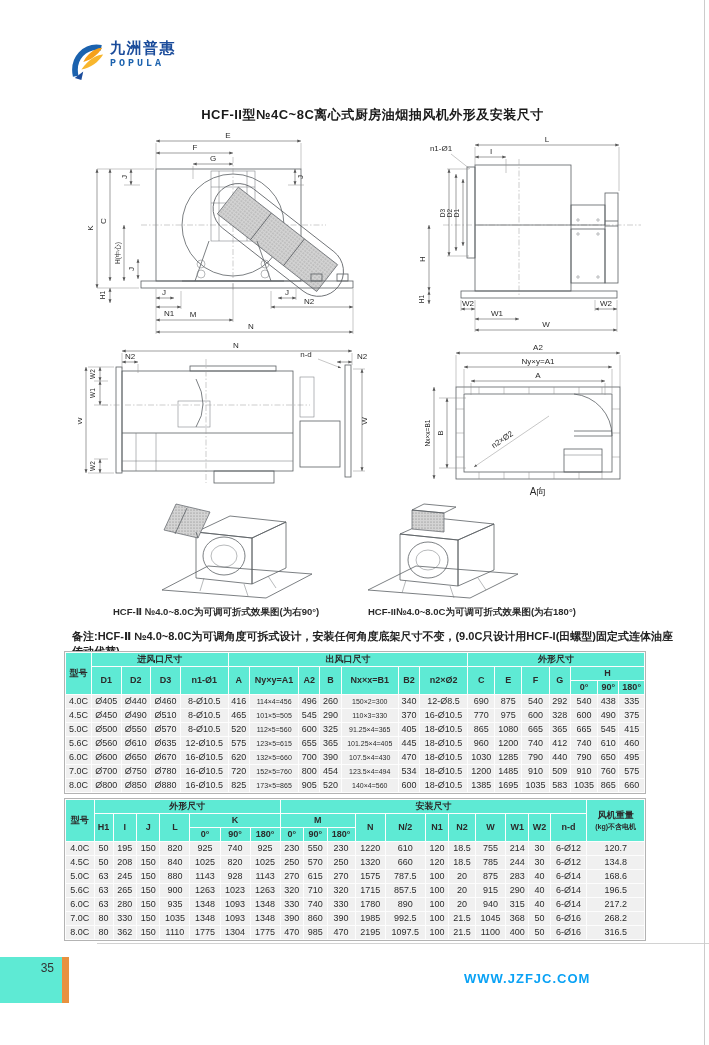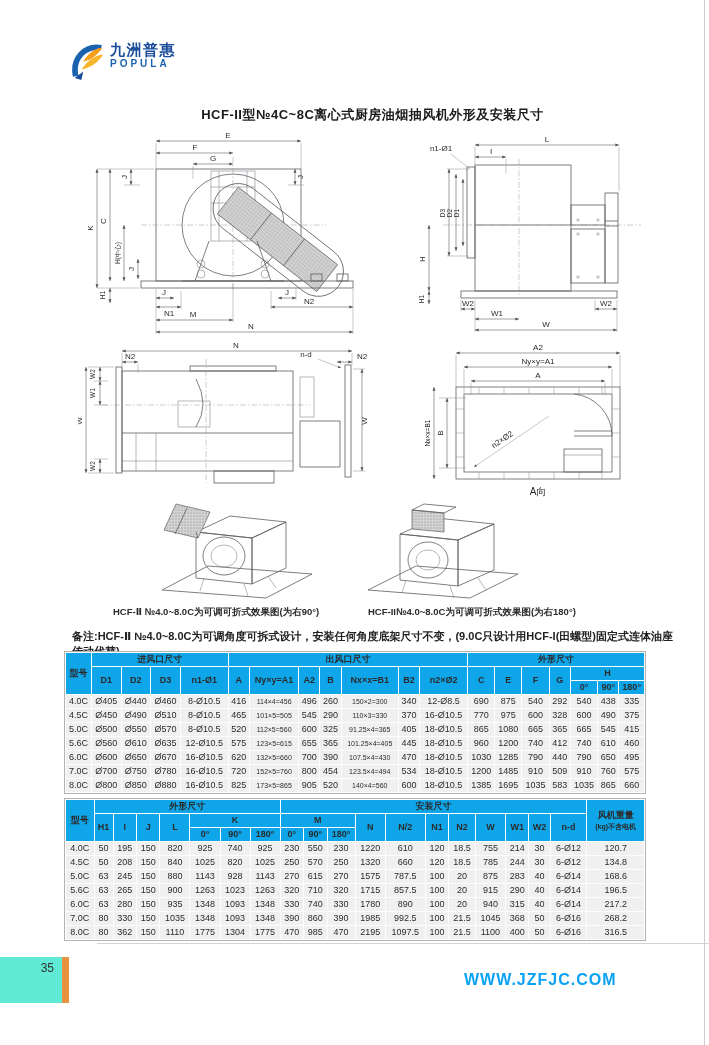--- a/index.html
+++ b/index.html
@@ -1,21 +1,21 @@
 <!DOCTYPE html>
 <html><head>
 <meta charset="utf-8">
 <style>
   * { margin:0; padding:0; box-sizing:border-box; }
   html,body { background:#ffffff; }
   body { width:709px; height:1045px; position:relative; font-family:"Liberation Sans","DejaVu Sans",sans-serif; color:#222; }
   .page { position:absolute; inset:0; background:#fff; overflow:hidden; }
 
   
-  .logo { position:absolute; left:70px; top:42px; display:flex; align-items:flex-start; }
+  .logo { position:absolute; left:70px; top:42px; display:flex; align-items:flex-start;font-family:Liberation Mono, monospace; }
   .logo-text { margin-left:4px; }
   .brand-cn { font-size:15px; font-weight:bold; color:#1b4c9b; letter-spacing:1.5px; line-height:16px; }
   .brand-en { font-size:10px; font-weight:bold; color:#1b62ae; letter-spacing:3px; line-height:12px; }
 
   
   .doc-title { position:absolute; left:36px; right:0; top:106px; text-align:center;
                font-size:13px; font-weight:bold; color:#1a1a1a; letter-spacing:0.5px; }
 
   .drawing { position:absolute; }
   .ln   { fill:none; stroke:#5b5f63; stroke-width:0.8; }
@@ -28,32 +28,32 @@
 
   .caption { position:absolute; font-size:9.5px; font-weight:bold; color:#2a2a2a; }
   .note { position:absolute; left:72px; top:629px; width:606px; font-size:11px; font-weight:bold; color:#222; }
 
   
   .tbl-wrap { position:absolute; left:64px; width:582px; }
   .t1 { top:651px; } .t2 { top:798px; }
   .spec-table { width:100%; border-collapse:separate; border-spacing:1px; background:#fdfdfd;
                 border:1px solid #b3b3b3; font-size:9px; color:#2b2b2b; table-layout:auto; }
   .spec-table th, .spec-table td { text-align:center; vertical-align:middle; padding:1px 1px; height:13px; line-height:11px; }
-  .spec-table thead th { background:#0ea5e9; font-weight:bold; }
+  .spec-table thead th { background:#5eead4; font-weight:bold; }
   .spec-table tbody th, .spec-table tbody td { background:#f0f0f0; font-weight:normal; }
   .t1 tbody td:nth-child(7), .t1 tbody td:nth-child(10) { font-size:7px; }
   .wsub { display:block; font-size:7px; font-weight:bold; }
 
   
   .rule-bottom { position:absolute; left:97px; top:943px; width:612px; height:1px; background:#d2d2d2; }
   .rule-right  { position:absolute; left:704px; top:0; width:1px; height:1045px; background:#cccccc; }
   .pagenum-box { position:absolute; left:0; top:957px; width:62px; height:46px; background:#5eead4; }
   .pagenum { position:absolute; right:8px; top:4px; font-size:12px; color:#333; }
   .pagenum-bar { position:absolute; left:62px; top:957px; width:7px; height:46px; background:#e8913f; }
-  .website { position:absolute; left:464px; top:971px; font-size:16px; font-weight:bold;
+  .website { position:absolute; left:464px; top:971px; font-size:13px; font-weight:bold;
              color:#0aa2f5; letter-spacing:1px; }
 </style>
 </head>
 <body>
 
 <div class="page">
 
   <div class="logo">
     <svg width="36" height="40" viewBox="0 0 38 42">
       <path d="M6,36 C2,17 16,3 33,6" stroke="#1b62ae" stroke-width="6" fill="none"></path>

